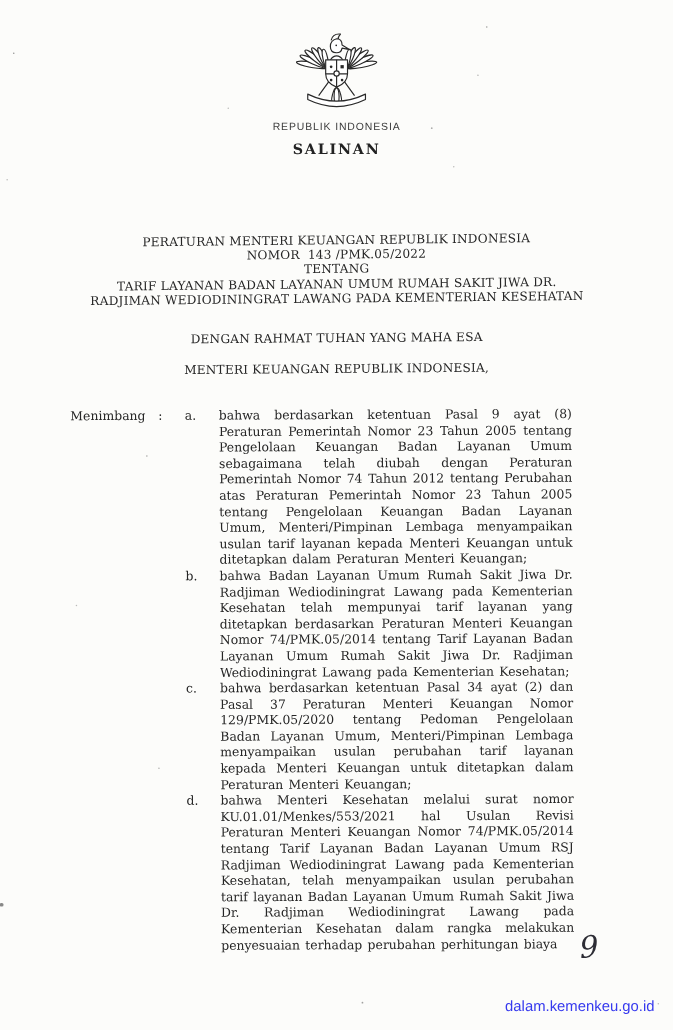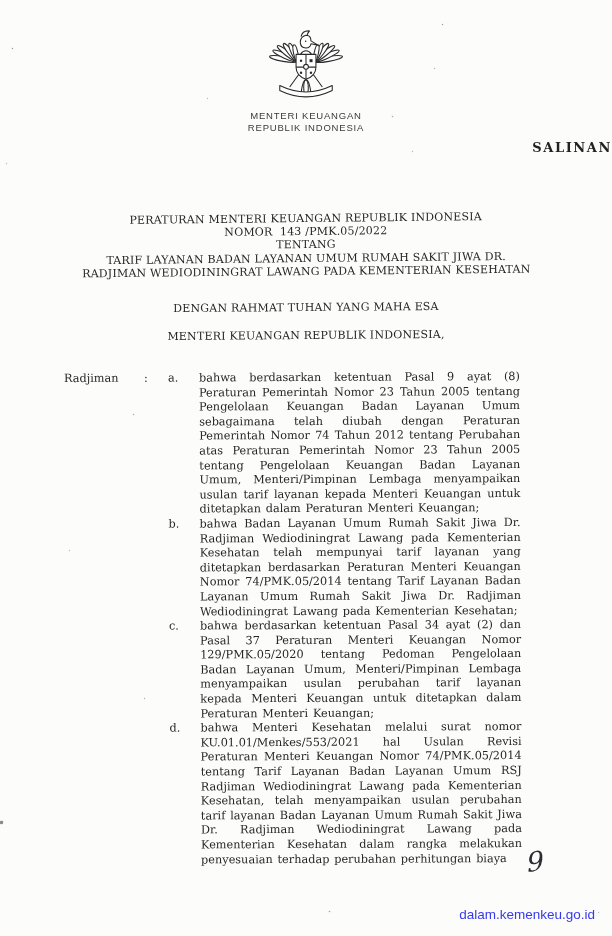--- a/index.html
+++ b/index.html
@@ -6,21 +6,21 @@
   .page {
     position:relative; width:612px; height:936px; margin:0 auto;
     background:#fcfcfa; overflow:hidden;
     font-family:"DejaVu Serif", serif; color:#262626;
   }
   
   .letterhead { position:absolute; top:26px; left:0; width:100%; text-align:center; }
   .emblem { display:block; margin:0 auto; width:100px; height:78px; }
   .ministry { margin-top:6px; font-family:"Liberation Sans", sans-serif;
     font-size:9.5px; letter-spacing:0.8px; color:#3b3b3b; line-height:11.5px; }
-  .salinan { margin-top:7px; font-size:13px; font-weight:bold; letter-spacing:1.6px; color:#222;text-align:right; }
+  .salinan { margin-top:7px; font-size:13px; font-weight:bold; letter-spacing:1.6px; color:#222; }
   
   .title-block { position:absolute; top:212px; left:0; width:100%; text-align:center;
     transform:rotate(-0.6deg); }
   .tline { font-size:11px; line-height:13.2px; letter-spacing:0.2px; }
   .tline.nomor { white-space:pre; }
   .centerline { position:absolute; left:0; width:100%; text-align:center;
     font-size:11px; letter-spacing:0.2px; transform:rotate(-0.45deg); }
   .invocation { top:301px; }
   .issuer { top:329px; }
   
@@ -104,39 +104,38 @@
           <path d="M70,40 V75 M56,58 H84" fill="none"></path>
           <circle cx="70" cy="57.5" r="3.4"></circle>
           <circle cx="63" cy="49" r="1.7" fill="#2a2a2a" stroke="none"></circle>
           <rect x="75" y="46.8" width="4.2" height="4.2" fill="#2a2a2a" stroke="none"></rect>
           <circle cx="63" cy="66" r="1.7" fill="#2a2a2a" stroke="none"></circle>
           <circle cx="77" cy="66" r="1.7" fill="#2a2a2a" stroke="none"></circle>
         </g>
       </svg>
     </div>
     <div class="ministry">
-      <div>MENTERI KEUANGAN</div>
       <div>REPUBLIK INDONESIA</div>
     </div>
     <div class="salinan">SALINAN</div>
   </header>
 
   <section class="title-block">
     <div class="tline">PERATURAN MENTERI KEUANGAN REPUBLIK INDONESIA</div>
     <div class="tline nomor">NOMOR  143 /PMK.05/2022</div>
     <div class="tline">TENTANG</div>
     <div class="tline">TARIF LAYANAN BADAN LAYANAN UMUM RUMAH SAKIT JIWA DR.</div>
     <div class="tline">RADJIMAN WEDIODININGRAT LAWANG PADA KEMENTERIAN KESEHATAN</div>
   </section>
 
   <div class="centerline invocation">DENGAN RAHMAT TUHAN YANG MAHA ESA</div>
   <div class="centerline issuer">MENTERI KEUANGAN REPUBLIK INDONESIA,</div>
 
   <section class="considerations">
-    <div class="c-label">Radjiman</div>
+    <div class="c-label">Menimbang</div>
     <div class="c-colon">:</div>
     <div class="c-items">
       <div class="c-item">
         <div class="c-marker">a.</div>
         <div class="c-text">bahwa berdasarkan ketentuan Pasal 9 ayat (8) Peraturan Pemerintah Nomor 23 Tahun 2005 tentang Pengelolaan Keuangan Badan Layanan Umum sebagaimana telah diubah dengan Peraturan Pemerintah Nomor 74 Tahun 2012 tentang Perubahan atas Peraturan Pemerintah Nomor 23 Tahun 2005 tentang Pengelolaan Keuangan Badan Layanan Umum, Menteri/Pimpinan Lembaga menyampaikan usulan tarif layanan kepada Menteri Keuangan untuk ditetapkan dalam Peraturan Menteri Keuangan;</div>
       </div>
       <div class="c-item">
         <div class="c-marker">b.</div>
         <div class="c-text">bahwa Badan Layanan Umum Rumah Sakit Jiwa Dr. Radjiman Wediodiningrat Lawang pada Kementerian Kesehatan telah mempunyai tarif layanan yang ditetapkan berdasarkan Peraturan Menteri Keuangan Nomor 74/PMK.05/2014 tentang Tarif Layanan Badan Layanan Umum Rumah Sakit Jiwa Dr. Radjiman Wediodiningrat Lawang pada Kementerian Kesehatan;</div>
       </div>

